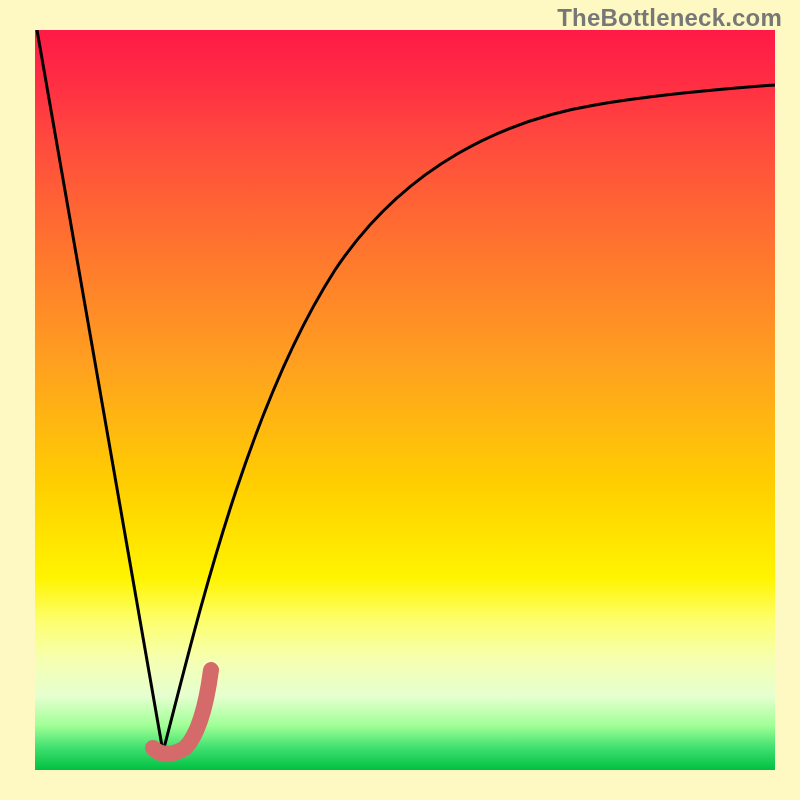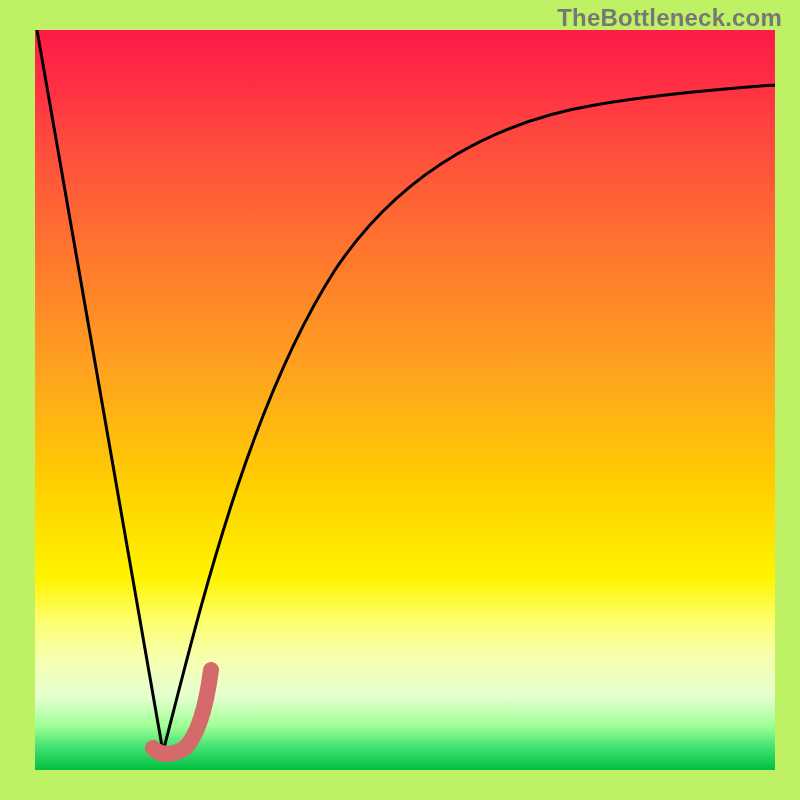--- a/index.html
+++ b/index.html
@@ -9,21 +9,21 @@
     height: 800px;
     background: #000;
     overflow: hidden;
   }
   .frame {
     position: absolute;
     left: 0;
     top: 0;
     width: 800px;
     height: 800px;
-    background: #bef264;
+    background: #fef9c3;
   }
   .plot-area {
     position: absolute;
     left: 35px;
     top: 30px;
     width: 740px;
     height: 740px;
     
   }
   .grad {

